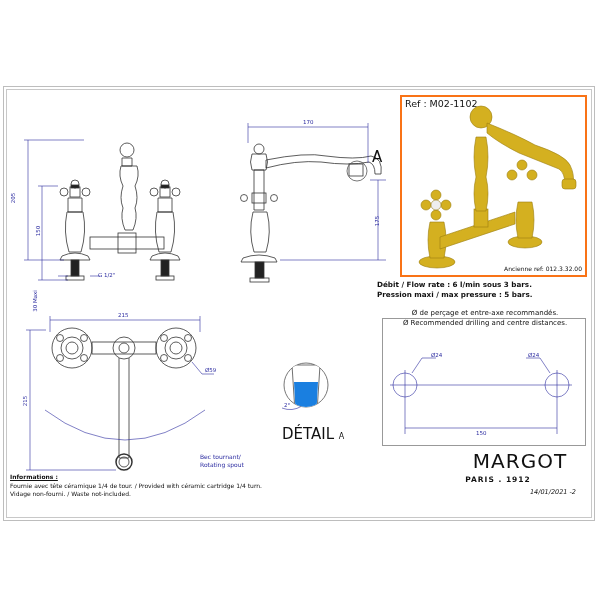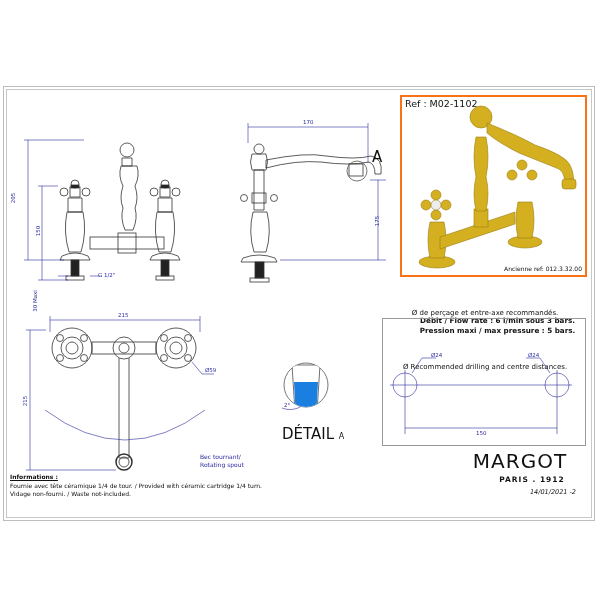--- a/index.html
+++ b/index.html
@@ -3,28 +3,28 @@
 <meta charset="utf-8">
 <style>
   html,body{margin:0;padding:0;background:#fff;}
   body{width:600px;height:600px;position:relative;overflow:hidden;font-family:"DejaVu Sans",sans-serif;color:#111;}
   .sheet{position:absolute;left:3px;top:86px;width:592px;height:435px;border:1px solid #bdbdbd;box-shadow:inset 0 0 0 2px #fff, inset 0 0 0 3px #c8c8c8;box-sizing:border-box;}
   .abs{position:absolute;}
   .title-block{left:10px;top:92px;font-weight:bold;font-size:10.2px;line-height:12px;}
   .title-block .coll{text-decoration:underline;}
   .photo-box{left:400px;top:95px;width:187px;height:182px;border:2px solid #f97316;box-sizing:border-box;}
   .old-ref{right:3px;bottom:3px;font-size:6px;}
-  .spec{left:404px;width:187px;text-align:center;font-weight:bold;font-size:7.2px;line-height:10px;margin-top:36px;}
+  .spec{left:377px;width:187px;text-align:left;font-weight:bold;font-size:7.2px;line-height:10px;}
   .rec{left:385px;width:200px;text-align:center;font-size:7px;line-height:10px;}
   .drill-box{left:382px;top:318px;width:204px;height:128px;border:1px solid #999;box-sizing:border-box;}
   .dim{font-size:5.5px;color:#2b2ba0;}
   .info{left:10px;top:473px;font-size:6px;line-height:8.5px;}
   .info .h{font-weight:bold;text-decoration:underline;}
   .brand{left:466px;top:449px;width:108px;text-align:center;font-size:20px;letter-spacing:1px;}
-  .paris{left:478px;top:475px;width:108px;text-align:center;font-size:7.5px;font-weight:bold;letter-spacing:1px;}
+  .paris{left:444px;top:475px;width:108px;text-align:center;font-size:7.5px;font-weight:bold;letter-spacing:1px;}
   .date{left:480px;top:488px;width:96px;text-align:right;font-size:6.5px;font-style:italic;}
   .detail{left:282px;top:425px;font-size:15px;}
   .detail small{font-size:8px;}
   .bec{left:200px;top:453px;font-size:6px;color:#2b2ba0;line-height:8px;}
   svg{position:absolute;left:0;top:0;}
 </style>
 </head>
 <body>
 
 <div class="sheet"></div>
@@ -182,21 +182,21 @@
       <circle cx="34" cy="108" r="5" fill="#eee"></circle>
     </g>
   </svg>
   <div class="abs old-ref">Ancienne ref: 012.3.32.00</div>
 </div>
 
 <div class="abs spec" style="top:280px;">Débit / Flow rate : 6 l/min sous 3 bars.</div>
 <div class="abs spec" style="top:290px;">Pression maxi / max pressure : 5 bars.</div>
 <div class="abs rec" style="top:308px;">Ø de perçage et entre-axe recommandés.</div>
 <div class="abs drill-box"></div>
-<div class="abs rec" style="top:318px;margin-top:44px;">Ø Recommended drilling and centre distances.</div>
+<div class="abs rec" style="top:318px;">Ø Recommended drilling and centre distances.</div>
 <div class="abs dim" style="left:431px;top:352px;">Ø24</div>
 <div class="abs dim" style="left:528px;top:352px;">Ø24</div>
 <div class="abs dim" style="left:476px;top:430px;">150</div>
 
 <div class="abs info">
   <div class="h">Informations :</div>
   <div>Fournie avec tête céramique 1/4 de tour. / Provided with céramic cartridge 1/4 turn.</div>
   <div>Vidage non-fourni. / Waste not-included.</div>
 </div>
 

